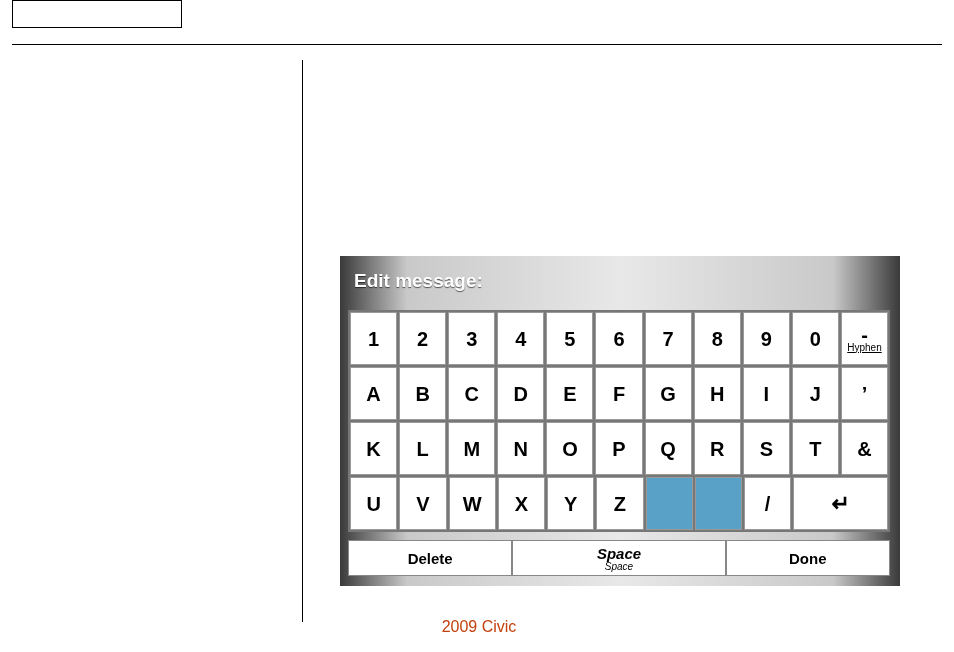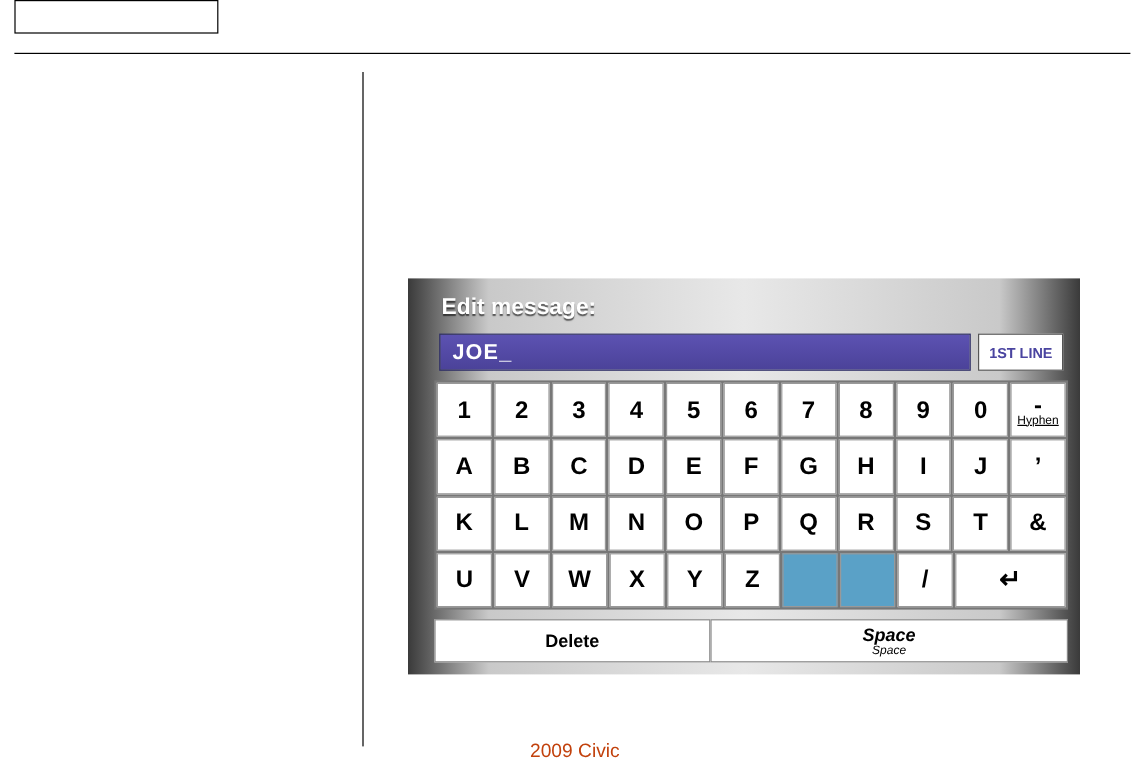--- a/index.html
+++ b/index.html
@@ -31,25 +31,25 @@
     position: absolute;
     left: 302px;
     top: 60px;
     width: 1px;
     height: 562px;
     background: #000;
   }
   .kbd-panel {
     position: absolute;
     left: 340px;
-    top: 232px;
+    top: 256px;
     width: 560px;
     height: 330px;
     background: linear-gradient(to right, #3a3a3a 0%, #c9c9c9 12%, #e8e8e8 50%, #c9c9c9 88%, #3a3a3a 100%);
-    padding: 8px 10px 10px 22px;
+    padding: 8px 10px 10px 8px;
     display: flex;
     flex-direction: column;
   }
   .kbd-title {
     color: #fff;
     font-size: 19px;
     font-weight: bold;
     padding: 6px 6px 10px 6px;
     text-shadow: 0 1px 1px rgba(0,0,0,.6);
   }
@@ -159,24 +159,20 @@
 </head>
 <body>
 
 <div class="top-box"></div>
 <div class="hr-line"></div>
 <div class="vline"></div>
 
 <div class="kbd-panel">
   <div class="kbd-title">Edit message:</div>
 
-  <div class="input-row">
-    <div class="input-field">JOE_</div>
-    <div class="line-badge">1ST LINE</div>
-  </div>
 
   <div class="keys-area">
 
     <div class="key-row">
       <div class="key">
           <span class="main">1</span>
         </div>
       <div class="key">
           <span class="main">2</span>
         </div>
@@ -313,16 +309,19 @@
   </div>
 
   <div class="action-row">
     <div class="action-btn">
       <span>Delete</span>
     </div>
     <div class="action-btn space-btn">
       <span>Space</span>
       <span class="sub">Space</span>
     </div>
+    <div class="action-btn">
+      <span>Done</span>
+    </div>
   </div>
 </div>
 
 <div class="footer-text">2009  Civic</div>
 
 </body></html>

